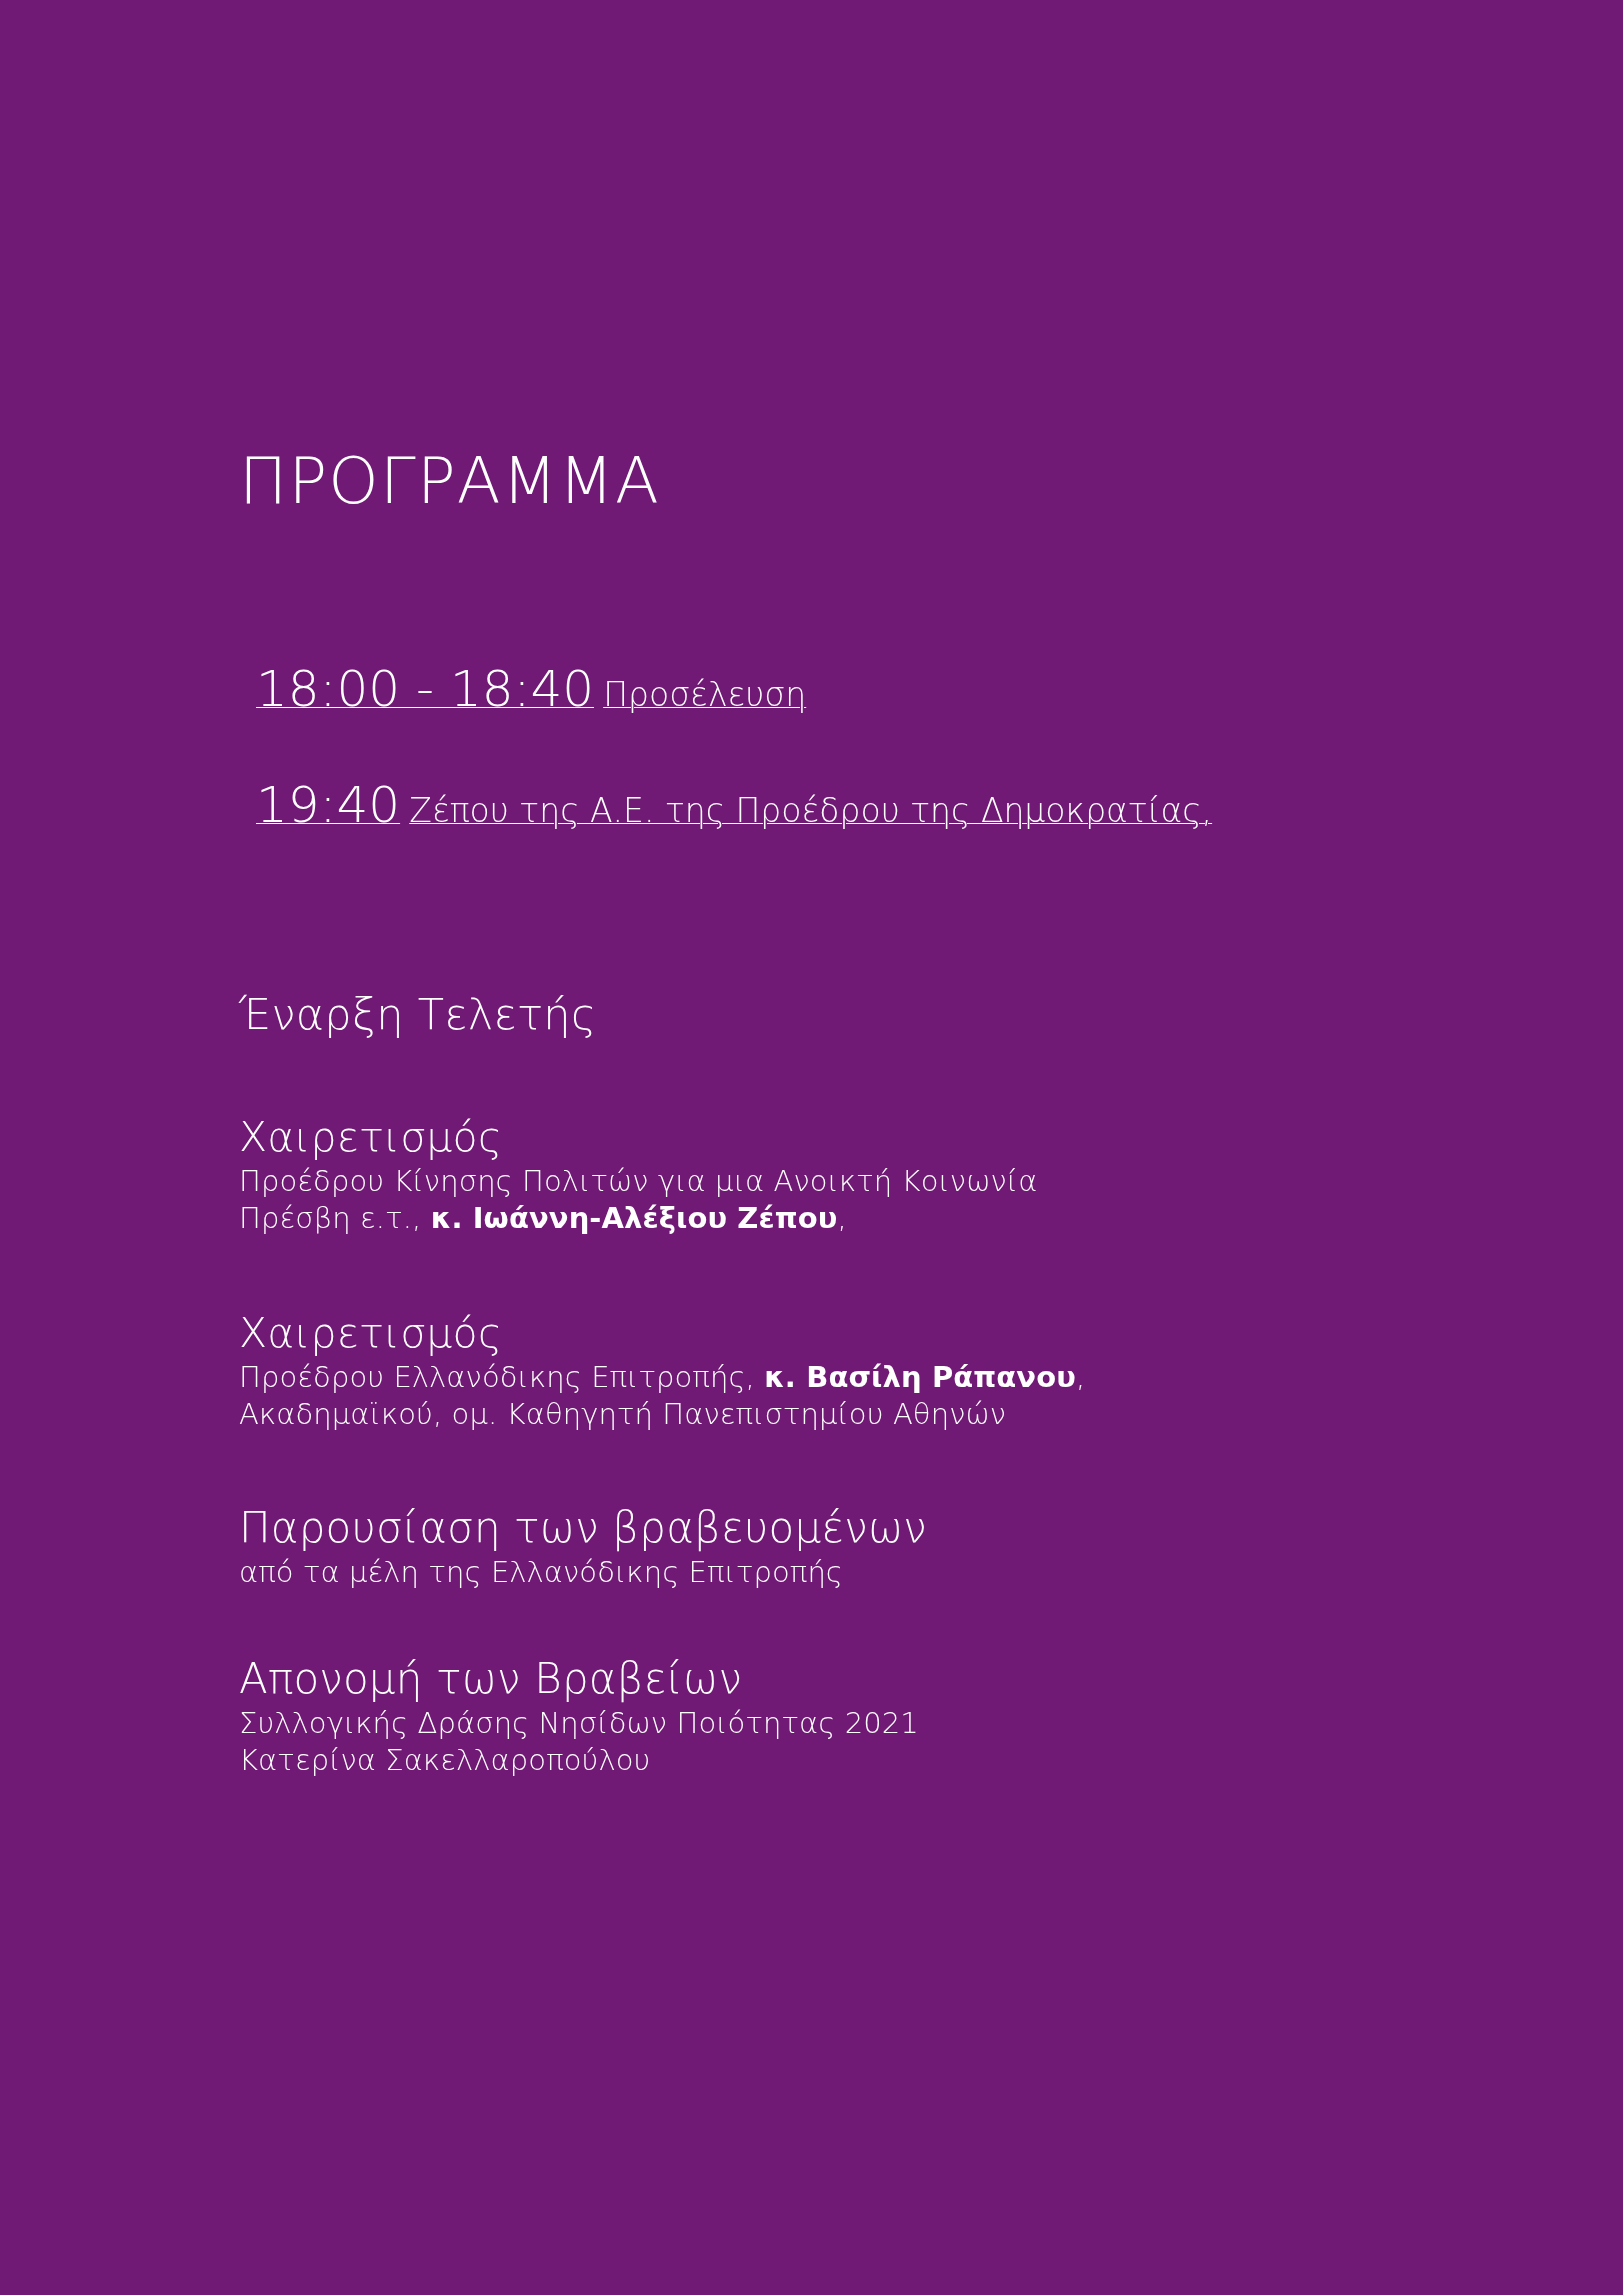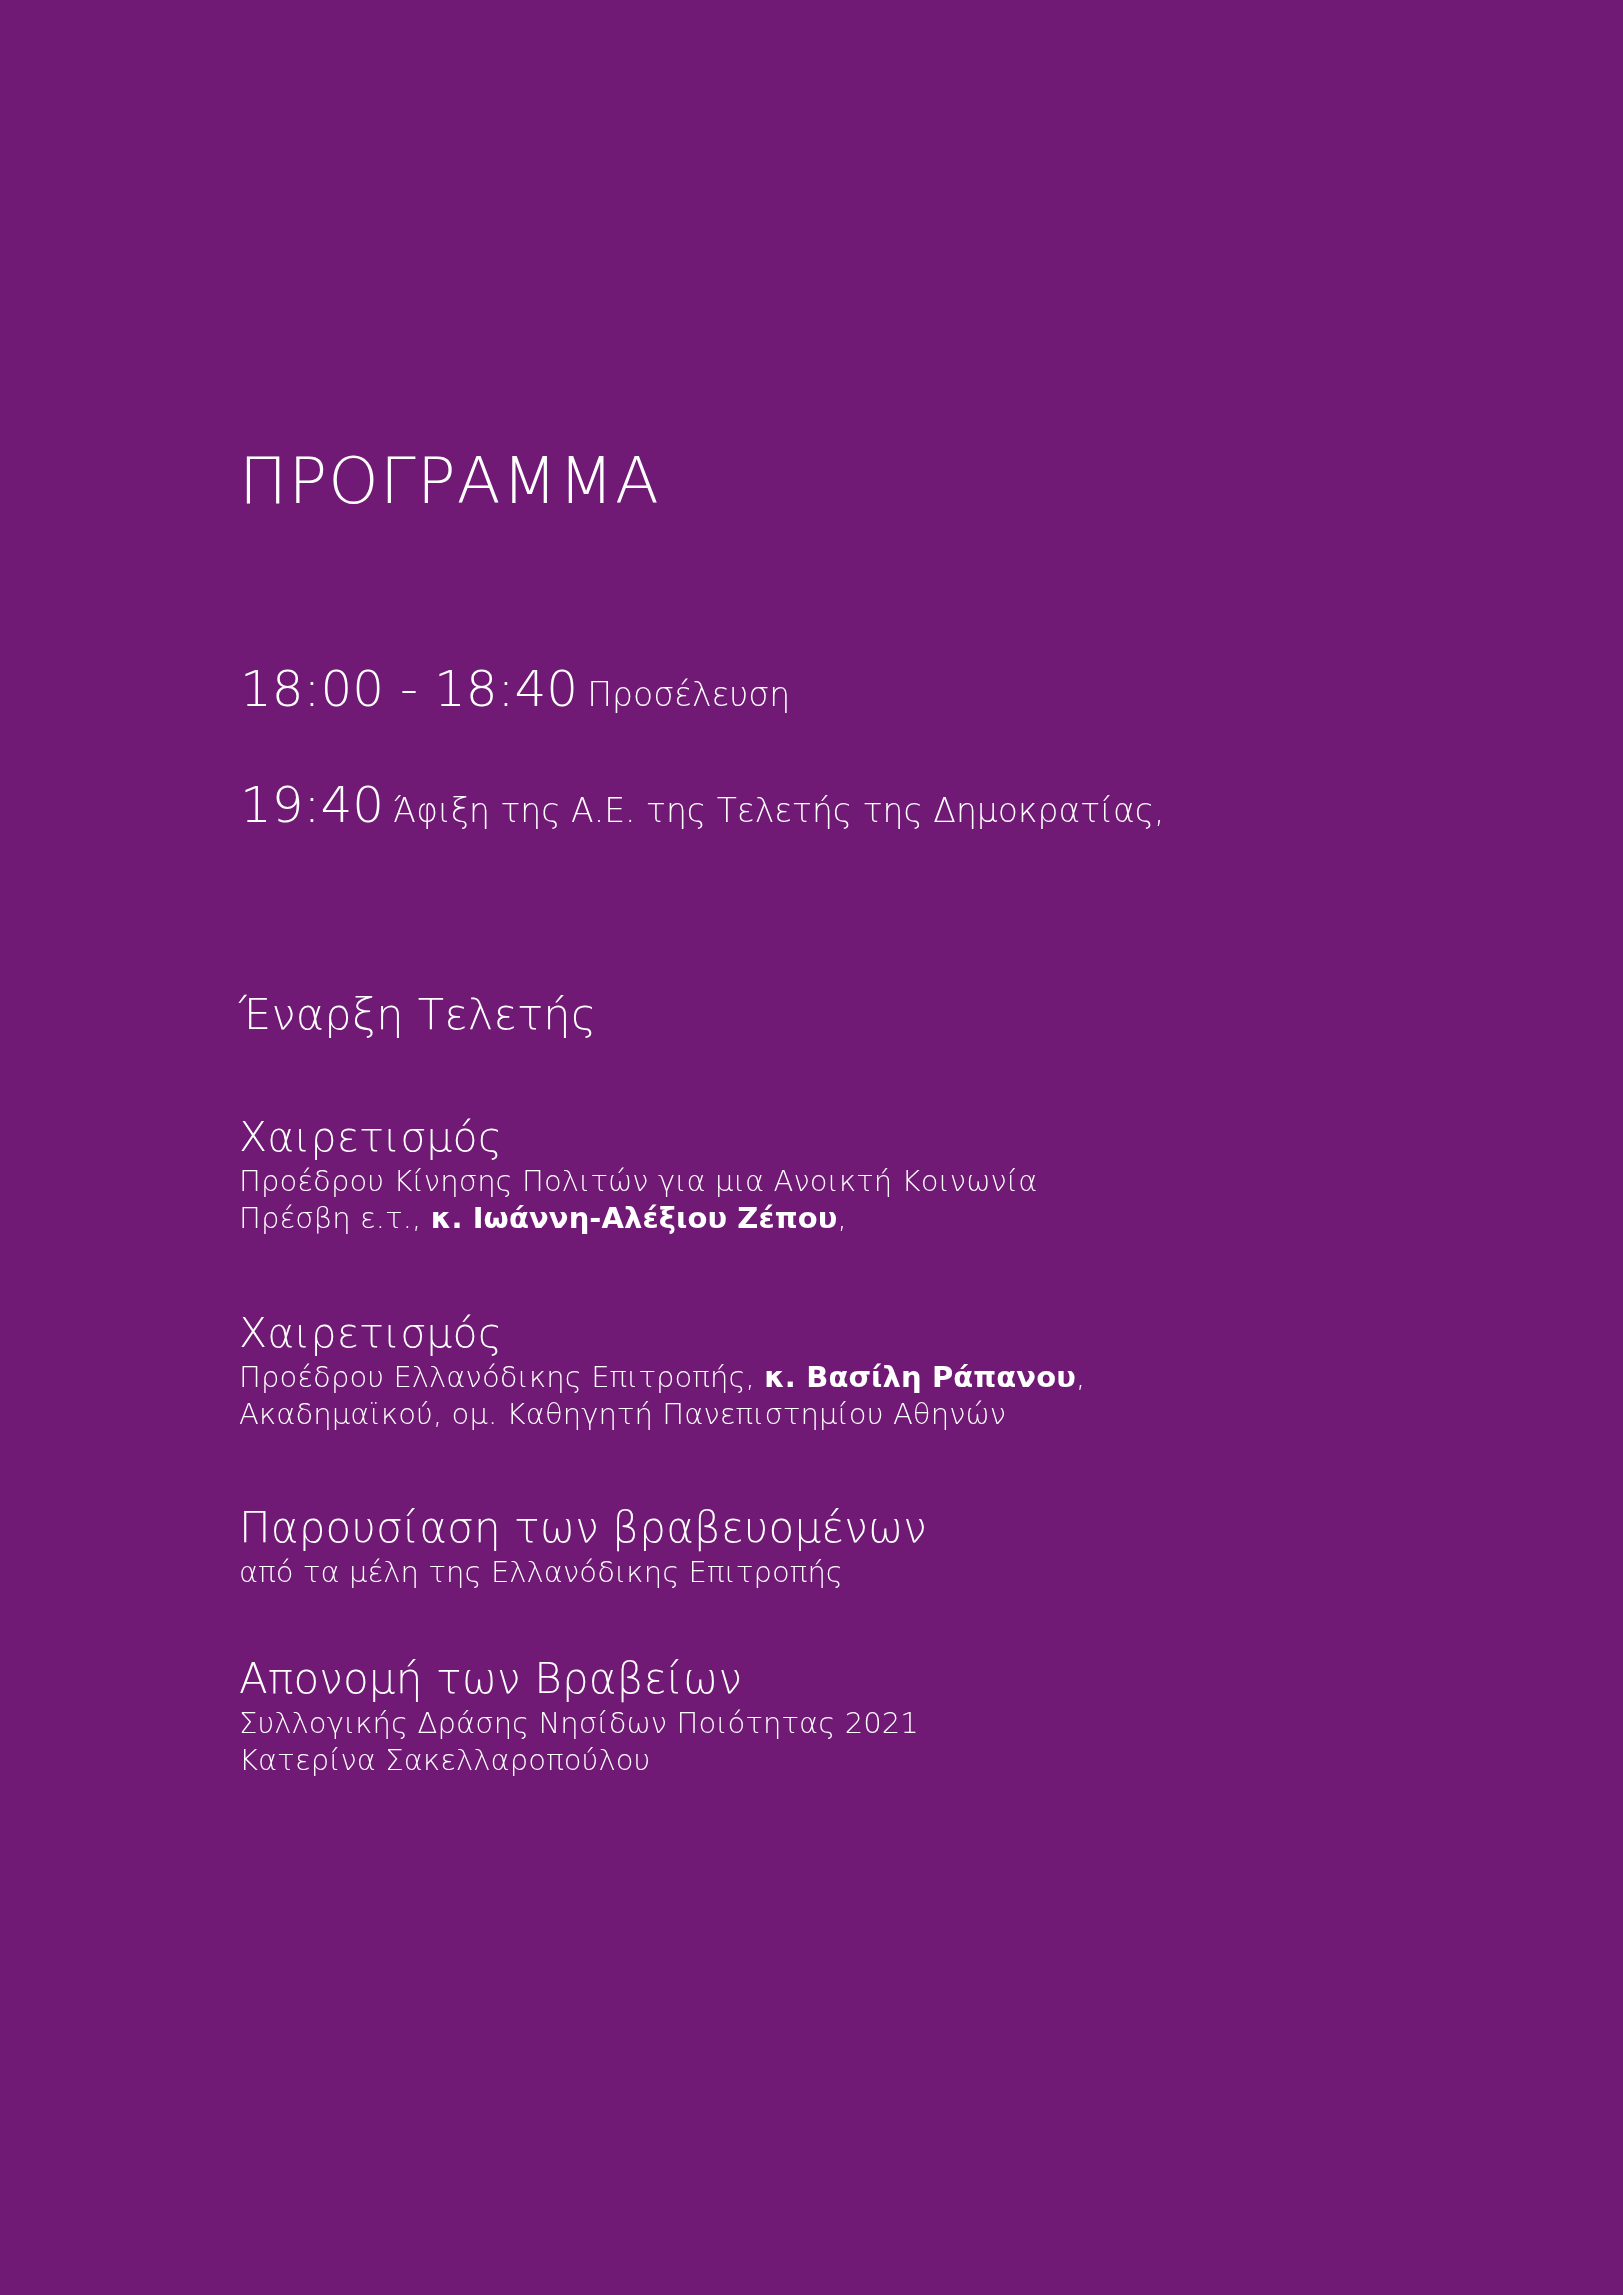--- a/index.html
+++ b/index.html
@@ -39,22 +39,23 @@
     font-size: 64px;
     font-weight: 300;
     letter-spacing: 1.3px;
     line-height: 1.0;
     white-space: nowrap;
   }
 
   
   .time-row {
     position: absolute;
-    left: 1px;
+    left: 17px;
     white-space: nowrap;
+    text-decoration: underline;
   }
   .time-row .time {
     font-size: 50px;
     font-weight: 300;
     letter-spacing: 0px;
     vertical-align: baseline;
   }
   .time-row .desc {
     font-size: 33px;
     font-weight: 300;
@@ -123,21 +124,21 @@
 <div class="page">
   <div class="content">
 
     <h1 class="doc-title">ΠΡΟΓΡΑΜΜΑ</h1>
 
     <div class="time-row" id="time-row-1">
       <span class="time">18:00 - 18:40</span><span class="desc">Προσέλευση</span>
     </div>
 
     <div class="time-row" id="time-row-2">
-      <span class="time">19:40</span><span class="desc">Άφιξη της Α.Ε. της Τελετής της Δημοκρατίας,</span>
+      <span class="time">19:40</span><span class="desc">Ζέπου της Α.Ε. της Προέδρου της Δημοκρατίας,</span>
     </div>
 
     <h2 class="ceremony-start">Έναρξη Τελετής</h2>
 
     <section class="block" id="block-greeting-1">
       <div class="block-title">Χαιρετισμός</div>
       <div class="line">Προέδρου Κίνησης Πολιτών για μια Ανοικτή Κοινωνία</div>
       <div class="line"><span>Πρέσβη ε.τ.,  </span><span class="bold">κ. Ιωάννη-Αλέξιου Ζέπου</span><span>,</span></div>
     </section>
 

